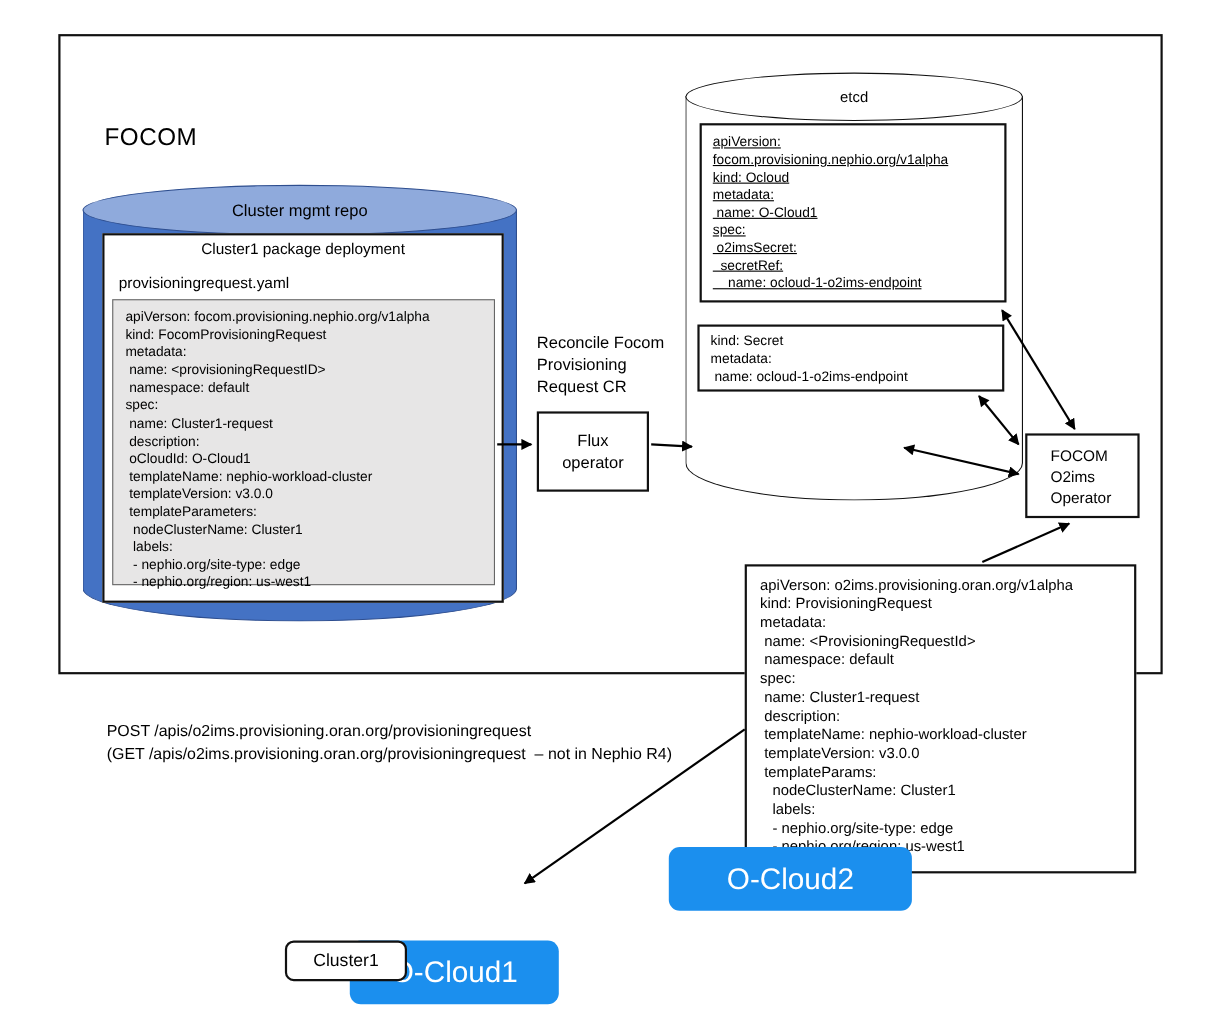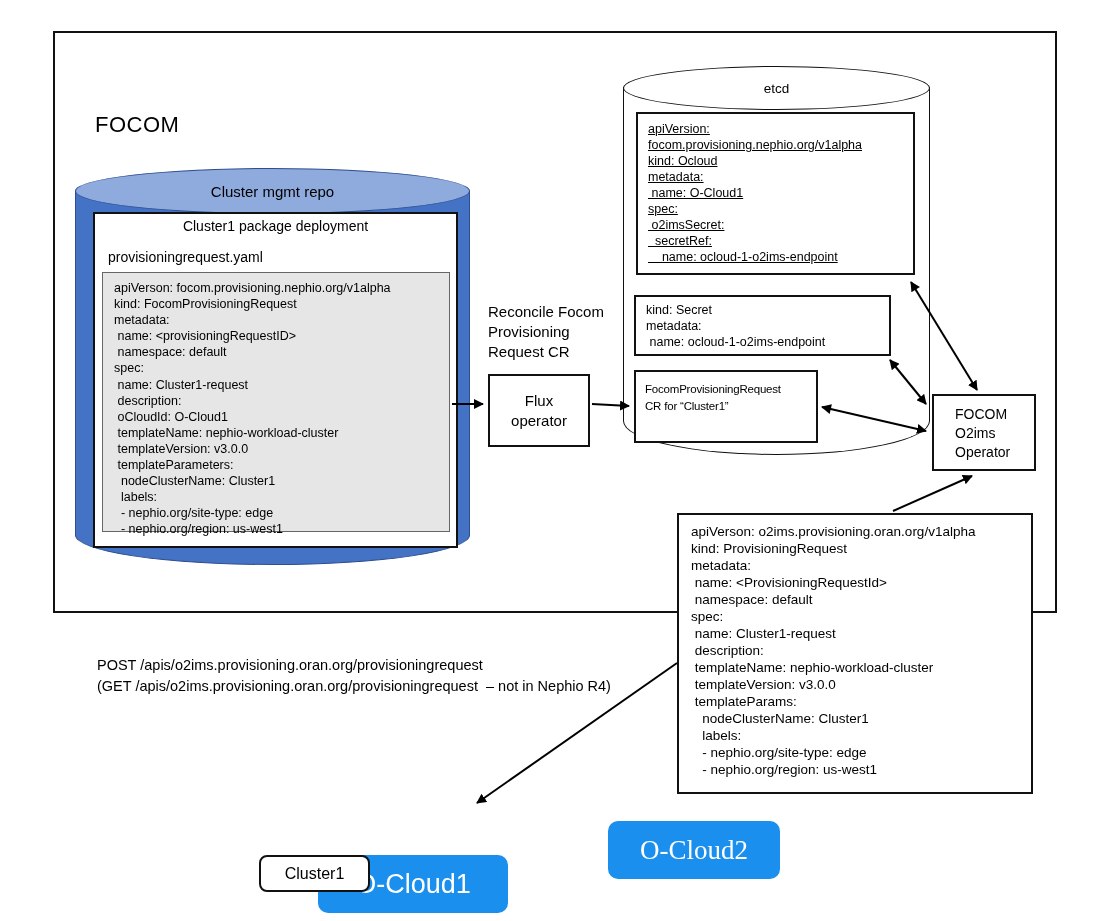--- a/index.html
+++ b/index.html
@@ -39,36 +39,36 @@
   
   .etcd-body { left: 623px; top: 87px; width: 307px; height: 368px; background: #fff;
                border: 1.8px solid #111; border-top: none;
                border-radius: 0 0 50% 50% / 0 0 34px 34px; }
   .etcd-top { left: 623px; top: 66px; width: 307px; height: 44px; background: #fff;
               border: 1.8px solid #111; border-radius: 50%;
               display: flex; align-items: center; justify-content: center; font-size: 13.5px; }
 
   .cr-box { background: #fff; border: 2px solid #111; font-size: 12.5px; line-height: 16px; }
   .ocloud-box { left: 636px; top: 112px; width: 279px; height: 163px; padding: 7px 6px 0 10px; text-decoration: underline; }
-  .secret-box { left: 634px; top: 295px; width: 257px; height: 61px; padding: 5px 6px 0 10px; }
+  .secret-box { left: 634px; top: 295px; width: 279px; height: 61px; padding: 5px 6px 0 10px; }
   .fpr-box { left: 634px; top: 370px; width: 184px; height: 73px; padding: 9px 6px 0 9px;
              font-size: 11.5px; line-height: 17px; letter-spacing: -0.2px; }
 
   .operator-box { left: 932px; top: 394px; width: 104px; height: 77px; background: #fff; border: 2px solid #111;
                   font-size: 14px; line-height: 19px; padding: 9px 0 0 21px; }
 
   .o2ims-box { left: 677px; top: 513px; width: 356px; height: 281px; background: #fff; border: 2px solid #111;
                font-size: 13.5px; line-height: 17px; padding: 8px 8px 0 12px; }
 
   .post-note { left: 97px; top: 655px; font-size: 14.5px; line-height: 21px; }
 
   .cloud-btn { background: #1B8FEE; color: #fff; border-radius: 10px;
                display: flex; align-items: center; justify-content: center; font-size: 27px; }
   .cloud1 { left: 318px; top: 855px; width: 190px; height: 58px; }
-  .cloud2 { left: 608px; top: 821px; width: 172px; height: 58px; font-family: Liberation Serif, serif; }
+  .cloud2 { left: 608px; top: 770px; width: 221px; height: 58px; }
   .cluster-badge { left: 259px; top: 855px; width: 111px; height: 37px; background: #fff;
                    border: 2.5px solid #111; border-radius: 8px;
                    display: flex; align-items: center; justify-content: center; font-size: 16px; }
 
   svg.arrows { position: absolute; left: 0; top: 0; width: 1110px; height: 921px;
                pointer-events: none; z-index: 10; }
   svg.arrows path.ln { stroke: #000; stroke-width: 2; fill: none; }
 </style>
 </head>
 <body>
@@ -121,22 +121,20 @@
 kind: Ocloud
 metadata:
  name: O-Cloud1
 spec:
  o2imsSecret:
   secretRef:
     name: ocloud-1-o2ims-endpoint</div>
   <div class="abs cr-box secret-box pre">kind: Secret
 metadata:
  name: ocloud-1-o2ims-endpoint</div>
-  <div class="abs cr-box fpr-box pre">FocomProvisioningRequest
-CR for “Cluster1”</div>
 
   <div class="abs operator-box pre">FOCOM
 O2ims
 Operator</div>
 
   <div class="abs o2ims-box pre">apiVerson: o2ims.provisioning.oran.org/v1alpha
 kind: ProvisioningRequest
 metadata:
  name: &lt;ProvisioningRequestId&gt;
  namespace: default

